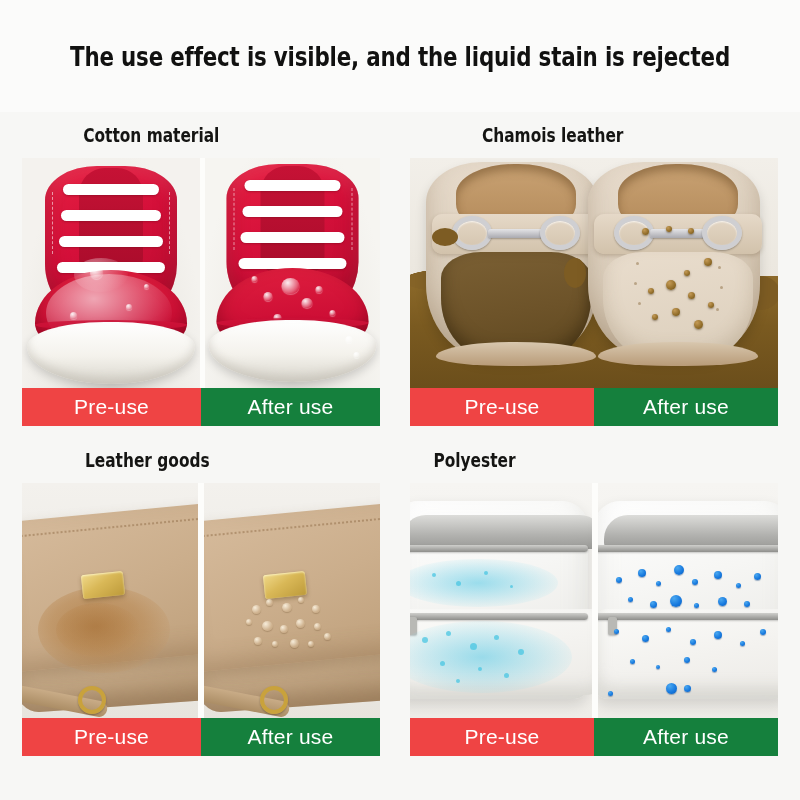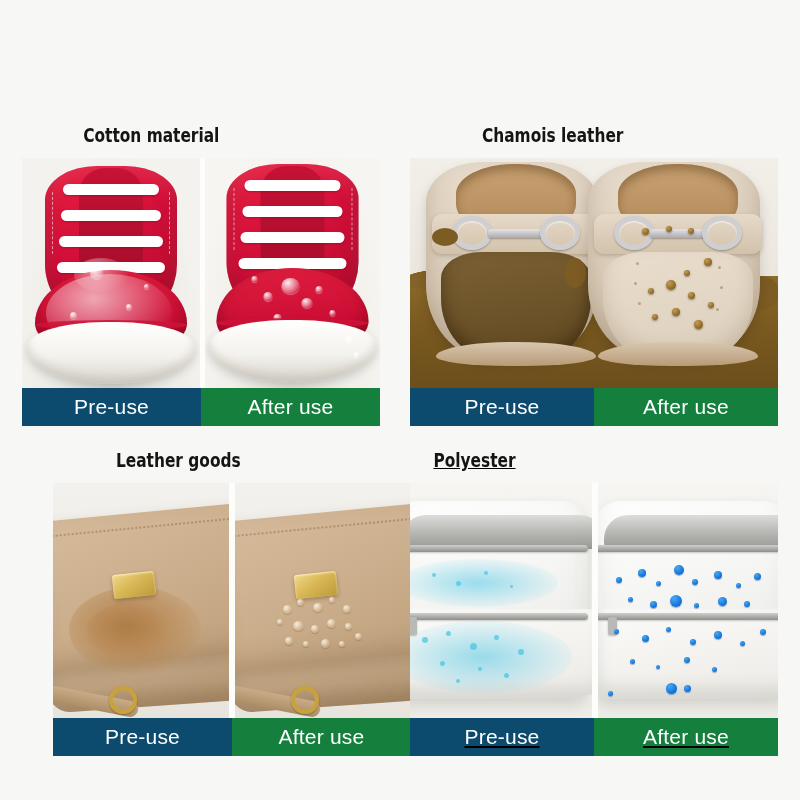--- a/index.html
+++ b/index.html
@@ -27,22 +27,22 @@
     transform:scaleX(0.88);
     transform-origin:center;
     white-space:nowrap;
   }
 
   
   .grid{position:absolute;left:0;top:112px;width:800px;height:688px;}
   .quad{position:absolute;}
   .q1{left:22px;top:0;width:358px;height:330px;}
   .q2{left:410px;top:0;width:368px;height:330px;}
-  .q3{left:22px;top:325px;width:358px;height:340px;margin-left:31px;}
-  .q4{left:410px;top:325px;width:368px;height:340px;text-decoration:underline;}
+  .q3{left:22px;top:325px;width:358px;height:340px;}
+  .q4{left:410px;top:325px;width:368px;height:340px;}
 
   .cat-label{
     font-family:"Liberation Sans Narrow","DejaVu Sans Condensed","Liberation Sans",sans-serif;
     font-weight:bold;font-size:19px;color:#151513;
     text-align:center;height:46px;line-height:46px;
     transform:scaleX(0.9);
     white-space:nowrap;
   }
   .q1 .cat-label{text-align:left;padding-left:68px;transform-origin:left center;}
   .q3 .cat-label{text-align:left;padding-left:70px;transform-origin:left center;}
@@ -59,21 +59,21 @@
   .split-gap{position:absolute;top:0;height:100%;background:#fdfdfb;z-index:6;}
 
   
   .badge-bar{position:relative;display:flex;height:38px;width:100%;}
   .badge{
     flex:1 1 50%;
     display:flex;align-items:center;justify-content:center;
     color:#ffffff;font-size:21px;font-family:"Liberation Sans",sans-serif;
     letter-spacing:0.2px;
   }
-  .badge.pre{background:#0c4a6e;}
+  .badge.pre{background:#ef4444;}
   .badge.after{background:#15803d;}
 
   
 
   
   .sneaker-bg{position:absolute;inset:0;
     background:
       radial-gradient(ellipse at 50% 95%, #dedcd6 0%, #eceae4 40%, #f4f2ee 75%);
   }
   .sneaker-bg.b{background:radial-gradient(ellipse at 50% 95%,#e4e2dc 0%,#f0eee9 45%,#f6f5f1 80%);}
@@ -293,20 +293,23 @@
   .ink-dot{position:absolute;border-radius:50%;
     background:radial-gradient(circle at 34% 28%, #4aa8f0, #1577dd 60%, #0f5fb8 100%);
     box-shadow:0 1px 1px rgba(10,60,120,.4);
   }
 </style>
 </head>
 <body>
 
 <div class="page">
 
+  <div class="title-bar">
+    <div class="title">The use effect is visible, and the liquid stain is rejected</div>
+  </div>
 
   <div class="grid">
 
     <div class="quad q1">
       <div class="cat-label">Cotton material</div>
       <div class="photo-wrap">
 
         <div class="half left" style="width:178px">
           <div class="sneaker-bg"></div>
           <div class="shoe" style="left:50%;top:4px;width:178px;height:226px;">

